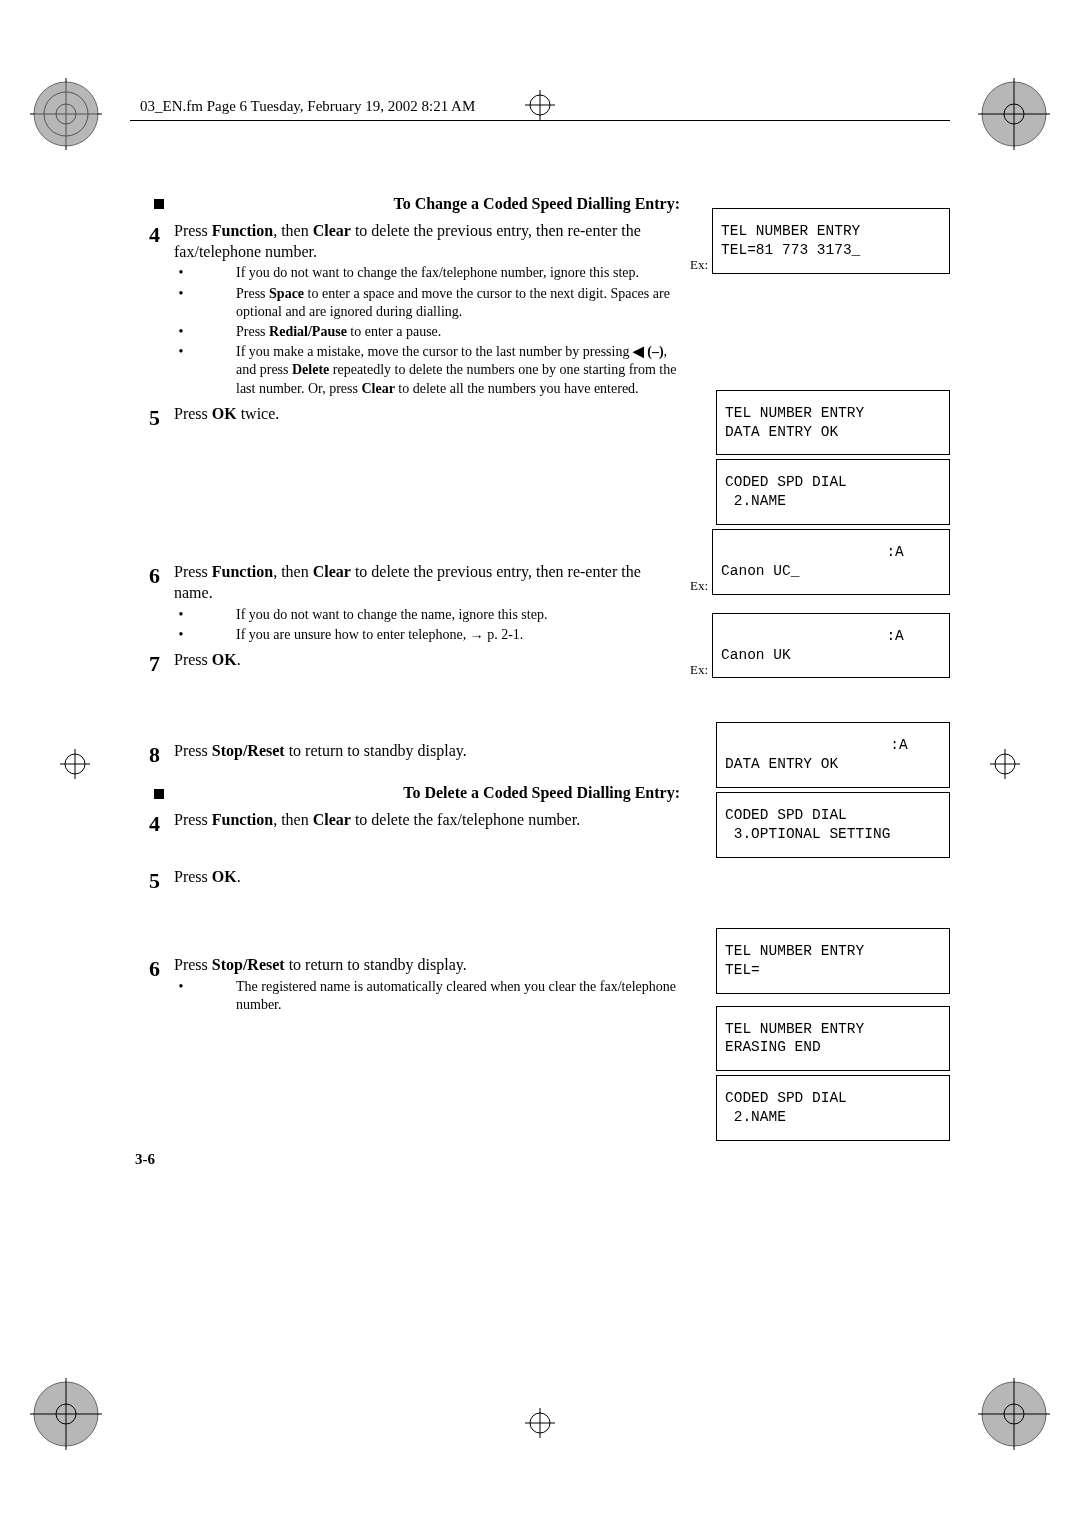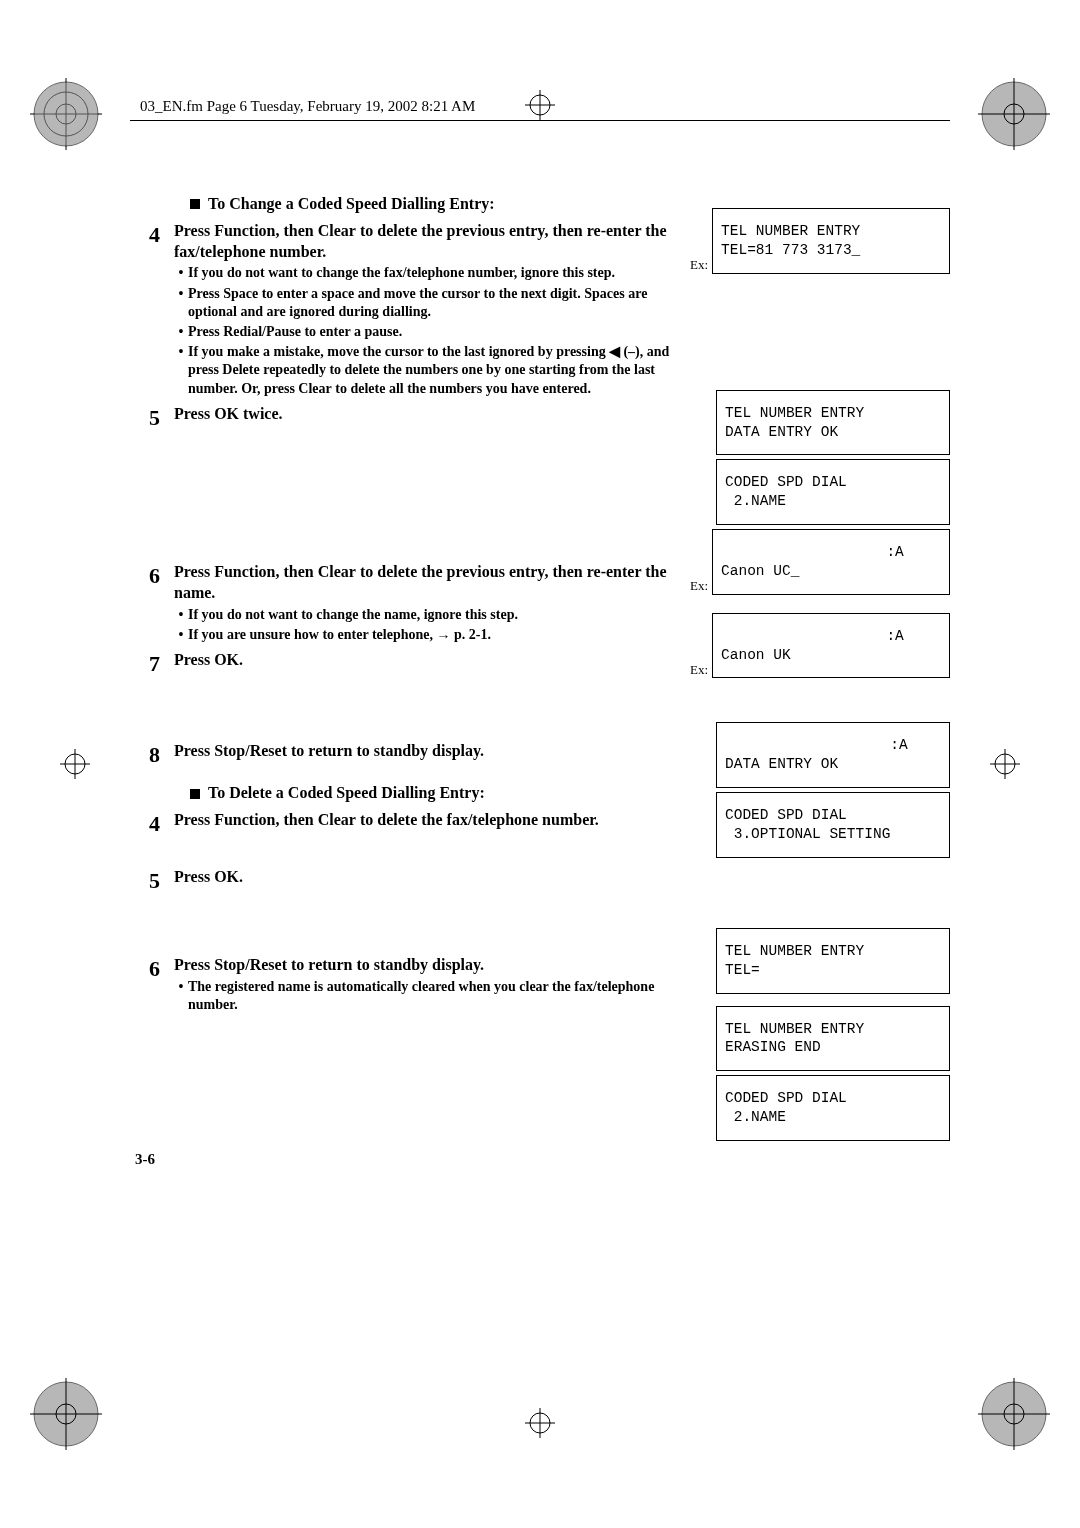--- a/index.html
+++ b/index.html
@@ -58,29 +58,29 @@
   .col-right { width: 260px; flex: 0 0 260px; }
   .step { display: flex; align-items: flex-start; margin-top: 6px; }
   .step-num {
     font-weight: bold;
     font-size: 22px;
     width: 30px;
     flex: 0 0 30px;
     text-align: right;
     margin-right: 14px;
   }
-  .step-body { flex: 1; font-weight: bold; }
-  .sub { display: flex; margin: 2px 0 0 0; font-size: 14px; }
+  .step-body { flex: 1; }
+  .sub { display: flex; margin: 2px 0 0 0; font-size: 14px; gap: 48px; }
   .sub .bullet { width: 14px; flex: 0 0 14px; text-align: center; }
   .sub .bullet:before { content: "\2022"; }
   .sub .txt { flex: 1; }
   .heading {
     font-weight: bold;
   }
-  .heading-row { display: flex; align-items: center; margin-top: 4px; margin-left: 60px; }
+  .heading-row { display: flex; align-items: center; margin-top: 4px; margin-left: 24px; justify-content: space-between; }
   .heading-bullet {
     display: inline-block;
     width: 10px; height: 10px; background: #000; margin-right: 8px;
   }
   .lcd {
     font-family: "Courier New", monospace;
     border: 1px solid #000;
     padding: 13px 8px;
     font-size: 14.5px;
     white-space: pre;
@@ -178,21 +178,21 @@
         <div class="sub">
             <span class="bullet"></span>
             <span class="txt"><span>Press </span><b>Space</b><span> to enter a space and move the cursor to the next digit. Spaces are optional and are ignored during dialling.</span></span>
           </div>
         <div class="sub">
             <span class="bullet"></span>
             <span class="txt"><span>Press </span><b>Redial/Pause</b><span> to enter a pause.</span></span>
           </div>
         <div class="sub">
             <span class="bullet"></span>
-            <span class="txt"><span>If you make a mistake, move the cursor to the last ignored by pressing </span><b>◀ (–)</b><span>, and press </span><b>Delete</b><span> repeatedly to delete the numbers one by one starting from the last number. Or, press </span><b>Clear</b><span> to delete all the numbers you have entered.</span></span>
+            <span class="txt"><span>If you make a mistake, move the cursor to the last number by pressing </span><b>◀ (–)</b><span>, and press </span><b>Delete</b><span> repeatedly to delete the numbers one by one starting from the last number. Or, press </span><b>Clear</b><span> to delete all the numbers you have entered.</span></span>
           </div>
       </div>
     </div>
 
     <div class="step">
       <div class="step-num">5</div>
       <div class="step-body"><span>Press </span><b>OK</b><span> twice.</span></div>
     </div>
 
     <div class="spacer" style="height:124px;"></div>

